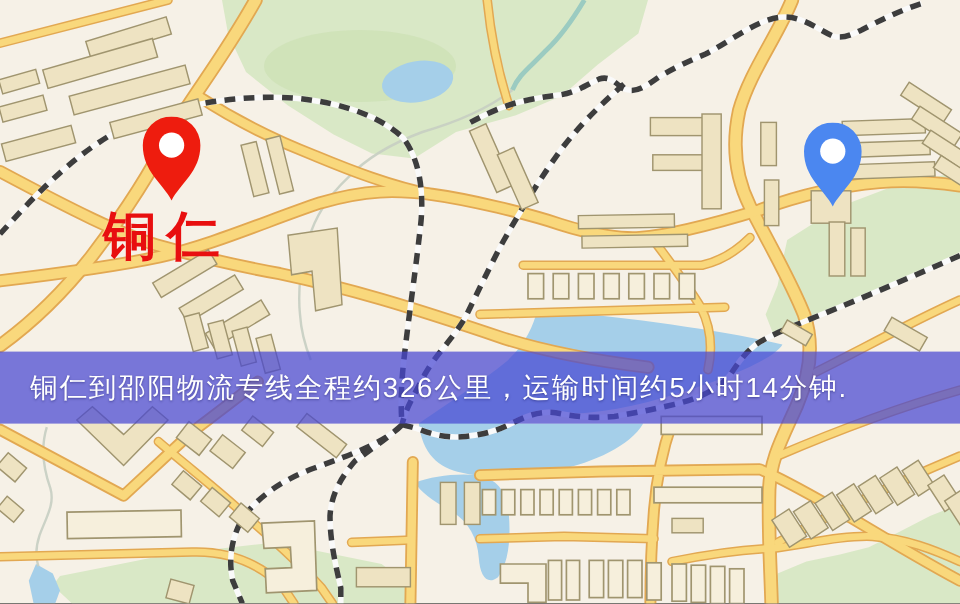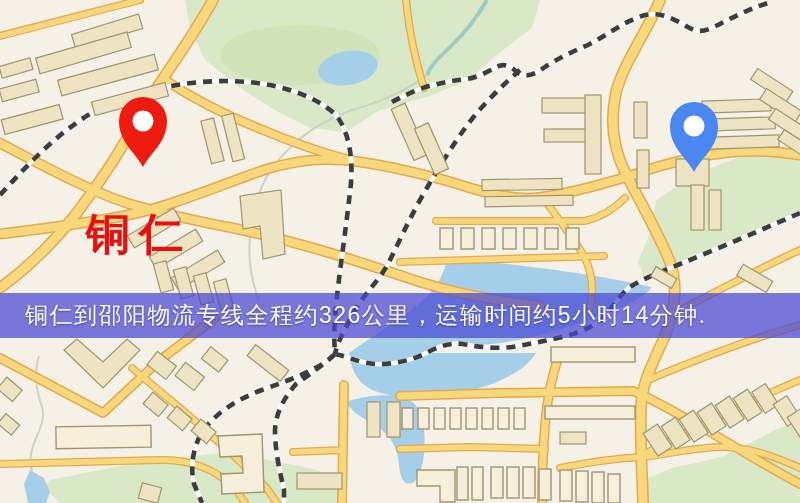--- a/index.html
+++ b/index.html
@@ -21,25 +21,25 @@
   .raild{stroke:var(--rail);stroke-width:4.6;fill:none;stroke-dasharray:9 7;}
   .bld{fill:var(--building);stroke:var(--building_stroke);stroke-width:1.2;}
   .bldh{fill:var(--building_light);stroke:var(--building_stroke);stroke-width:1.4;}
   
   .marker{position:absolute;}
   .city-label{
     position:absolute;font-weight:bold;font-size:44px;line-height:1;
     letter-spacing:9px;white-space:nowrap;
     text-shadow:0 0 1px rgba(255,255,255,.4);
   }
-  .label-origin{color:var(--origin_label,#e80f0f);margin-top:36px;}
+  .label-origin{color:var(--origin_label,#e80f0f);}
   .label-dest{color:var(--dest_label,#2222dd);}
   
   .banner{
-    position:absolute;left:0;top:293px;width:800px;height:45px;
+    position:absolute;left:0;top:293px;width:800px;height:60px;
     background:var(--banner_bg,rgba(70,70,210,.72));
     display:flex;align-items:center;
     box-sizing:border-box;padding-left:25px;
   }
   .banner span{
     color:var(--banner_text,#fff);font-size:23px;letter-spacing:1.5px;
     text-shadow:0 1px 2px rgba(10,10,80,.45);white-space:nowrap;
   }
 </style>
 </head>

